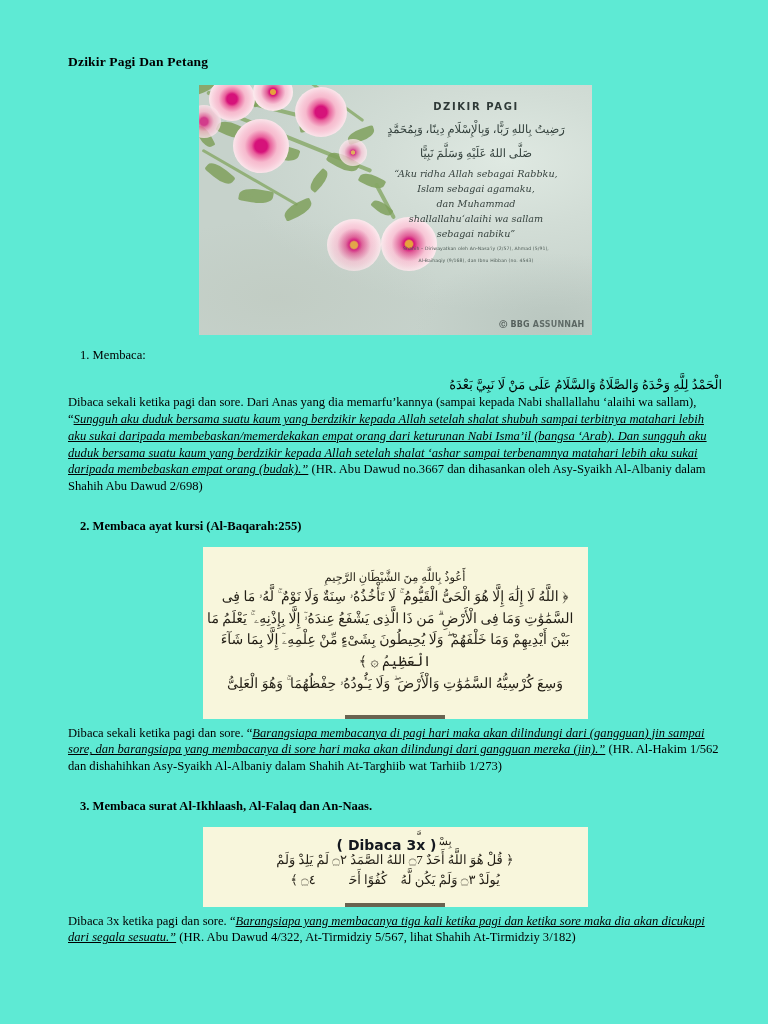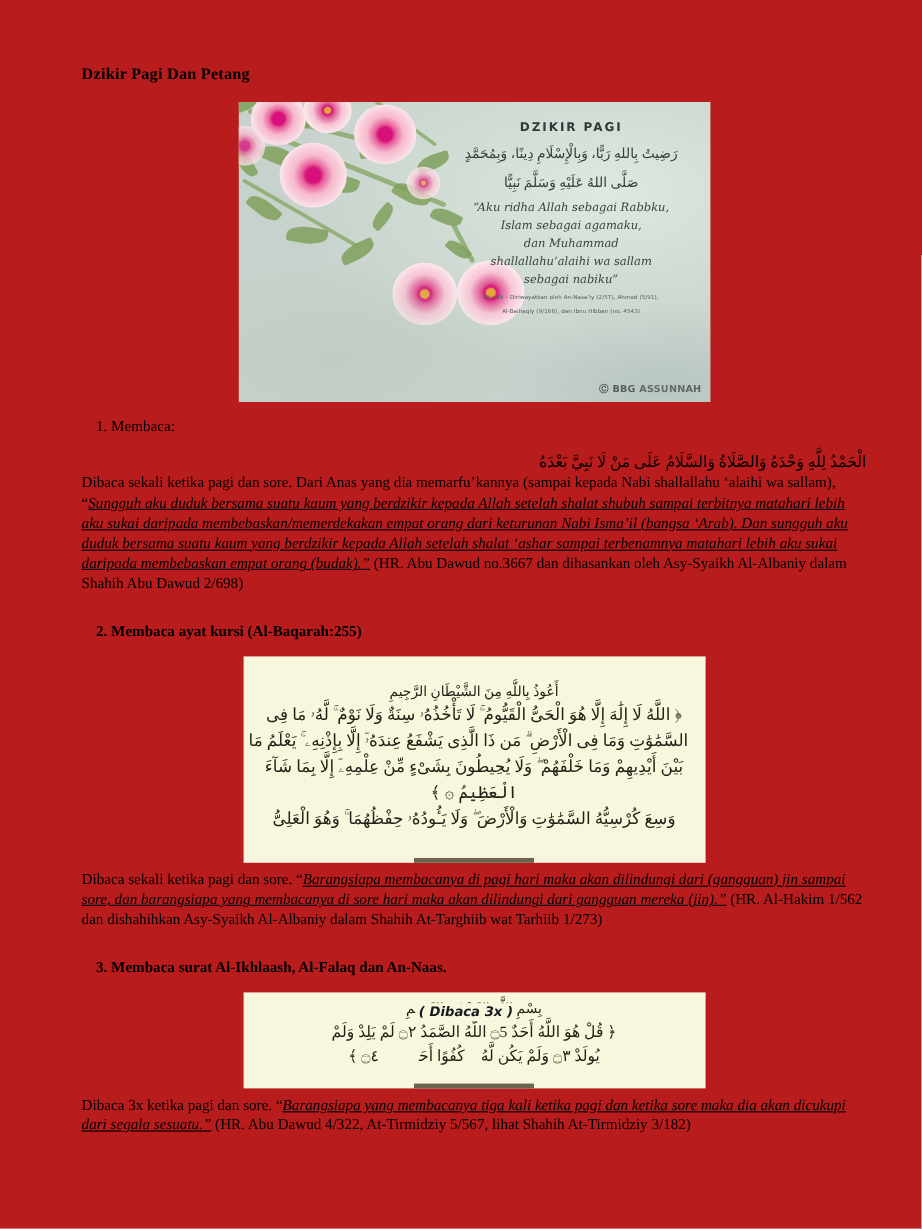--- a/index.html
+++ b/index.html
@@ -16,21 +16,21 @@
     overflow: hidden;
     position: relative;
   }
   .page {
     position: absolute;
     left: 0; top: 0;
     width: 768px;
     height: 1024px;
     padding: 0;
     box-sizing: border-box;
-    background: #b91c1c;
+    background: #5eead4;
   }
   .content {
     position: absolute;
     left: 68px;
     top: 54px;
     width: 654px;
   }
 
   .doc-title {
     font-size: 13.5px;
@@ -221,27 +221,26 @@
     width: 100px;
     height: 4px;
     background: #6a6350;
   }
   .dibaca-badge {
     position: absolute;
     left: 50%;
     top: 9px;
     transform: translateX(-58%);
     font-family: "DejaVu Sans", sans-serif;
-    font-size: 11px;
+    font-size: 14px;
     font-weight: bold;
     color: #14181f;
     background: #f8f6dc;
     padding: 1px 3px;
     white-space: nowrap;
-    font-style: italic;
   }
 </style>
 </head>
 <body>
 
 <div class="page">
   <div class="content">
 
     <h1 class="doc-title">Dzikir Pagi Dan Petang</h1>
 
@@ -341,21 +340,21 @@
     <p class="para"><span>Dibaca sekali ketika pagi dan sore. “</span><i>Barangsiapa membacanya di pagi hari maka akan dilindungi dari (gangguan) jin sampai sore, dan barangsiapa yang membacanya di sore hari maka akan dilindungi dari gangguan mereka (jin).”</i><span> (HR. Al-Hakim 1/562 dan dishahihkan Asy-Syaikh Al-Albaniy dalam Shahih At-Targhiib wat Tarhiib 1/273)</span></p>
 
     <div class="spacer-sm"></div>
 
     <p class="sec-label bold">3. Membaca surat Al-Ikhlaash, Al-Falaq dan An-Naas.</p>
 
     <div class="quran-wrap">
       <div class="quran ikhlas">
         <div class="q-line bismillah">بِسْمِ اللَّهِ الرَّحْمَٰنِ الرَّحِيمِ</div>
         <div class="dibaca-badge">( Dibaca 3x )</div>
-        <div class="q-line small">﴿ قُلْ هُوَ اللَّهُ أَحَدٌ ۝5 اللَّهُ الصَّمَدُ ۝٢ لَمْ يَلِدْ وَلَمْ</div>
+        <div class="q-line small">﴿ قُلْ هُوَ اللَّهُ أَحَدٌ ۝7 اللَّهُ الصَّمَدُ ۝٢ لَمْ يَلِدْ وَلَمْ</div>
         <div class="q-line small">يُولَدْ ۝٣ وَلَمْ يَكُن لَّهُۥ كُفُوًا أَحَدٌۢ ۝٤ ﴾</div>
         <div class="q-footer-bar"></div>
       </div>
     </div>
 
     <p class="para"><span>Dibaca 3x ketika pagi dan sore. “</span><i>Barangsiapa yang membacanya tiga kali ketika pagi dan ketika sore maka dia akan dicukupi dari segala sesuatu.”</i><span> (HR. Abu Dawud 4/322, At-Tirmidziy 5/567, lihat Shahih At-Tirmidziy 3/182)</span></p>
 
   </div>
 </div>
 

